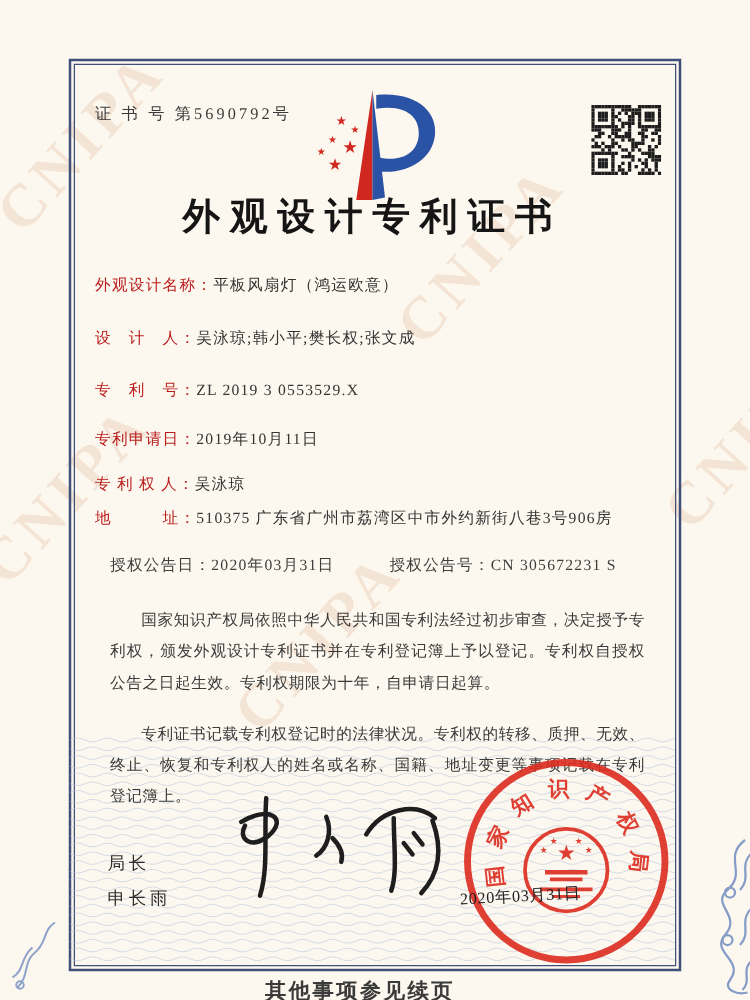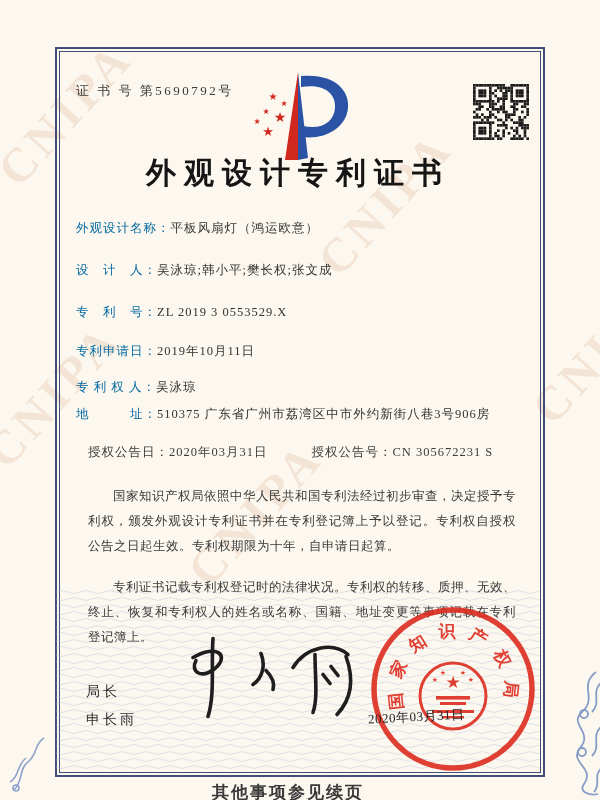--- a/index.html
+++ b/index.html
@@ -19,21 +19,21 @@
   .frame{position:absolute;left:55px;top:47px;width:486px;height:726px;border:2.5px solid #3f4f79;}
   .frame-inner{position:absolute;inset:2px;border:1px solid #3f4f79;}
   .certno{position:absolute;left:76px;top:82px;font-size:13px;letter-spacing:2.5px;color:#3a3a3a;}
   .logo{position:absolute;left:238px;top:70px;width:122px;height:96px;}
   .qr{position:absolute;left:473px;top:84px;width:56px;height:56px;}
   .title{
     position:absolute;left:55px;top:153px;width:486px;text-align:center;
     font-size:30px;font-weight:bold;letter-spacing:8px;color:#151515;
   }
   .frow{position:absolute;left:76px;font-size:12.5px;letter-spacing:1px;color:#3a3a3a;white-space:nowrap;}
-  .frow .flabel{color:#0369a1;}
+  .frow .flabel{color:#b91c1c;}
   .frow .fvalue{color:#333;}
   .r0{top:220px}.r1{top:262px}.r2{top:304px}.r3{top:343px}.r4{top:379px}.r5{top:406px}
   .grantrow{position:absolute;left:88px;top:444px;font-size:12.5px;letter-spacing:1px;white-space:nowrap;}
   .grantrow .gsep{display:inline-block;width:44px;}
   .paras{position:absolute;left:72px;top:468px;width:460px;font-size:12.5px;line-height:25px;
     letter-spacing:0.5px;color:#3a3a3a;text-align:justify;}
   .paras p{margin:16px;text-indent:2em;}
   .waves{position:absolute;left:56px;top:588px;width:484px;height:184px;pointer-events:none;}
   .director{position:absolute;left:86px;top:658px;font-size:14px;letter-spacing:3px;color:#2e2e2e;line-height:28px;margin-top:20px;}
   .signature{position:absolute;left:165px;top:626px;width:210px;height:96px;}

